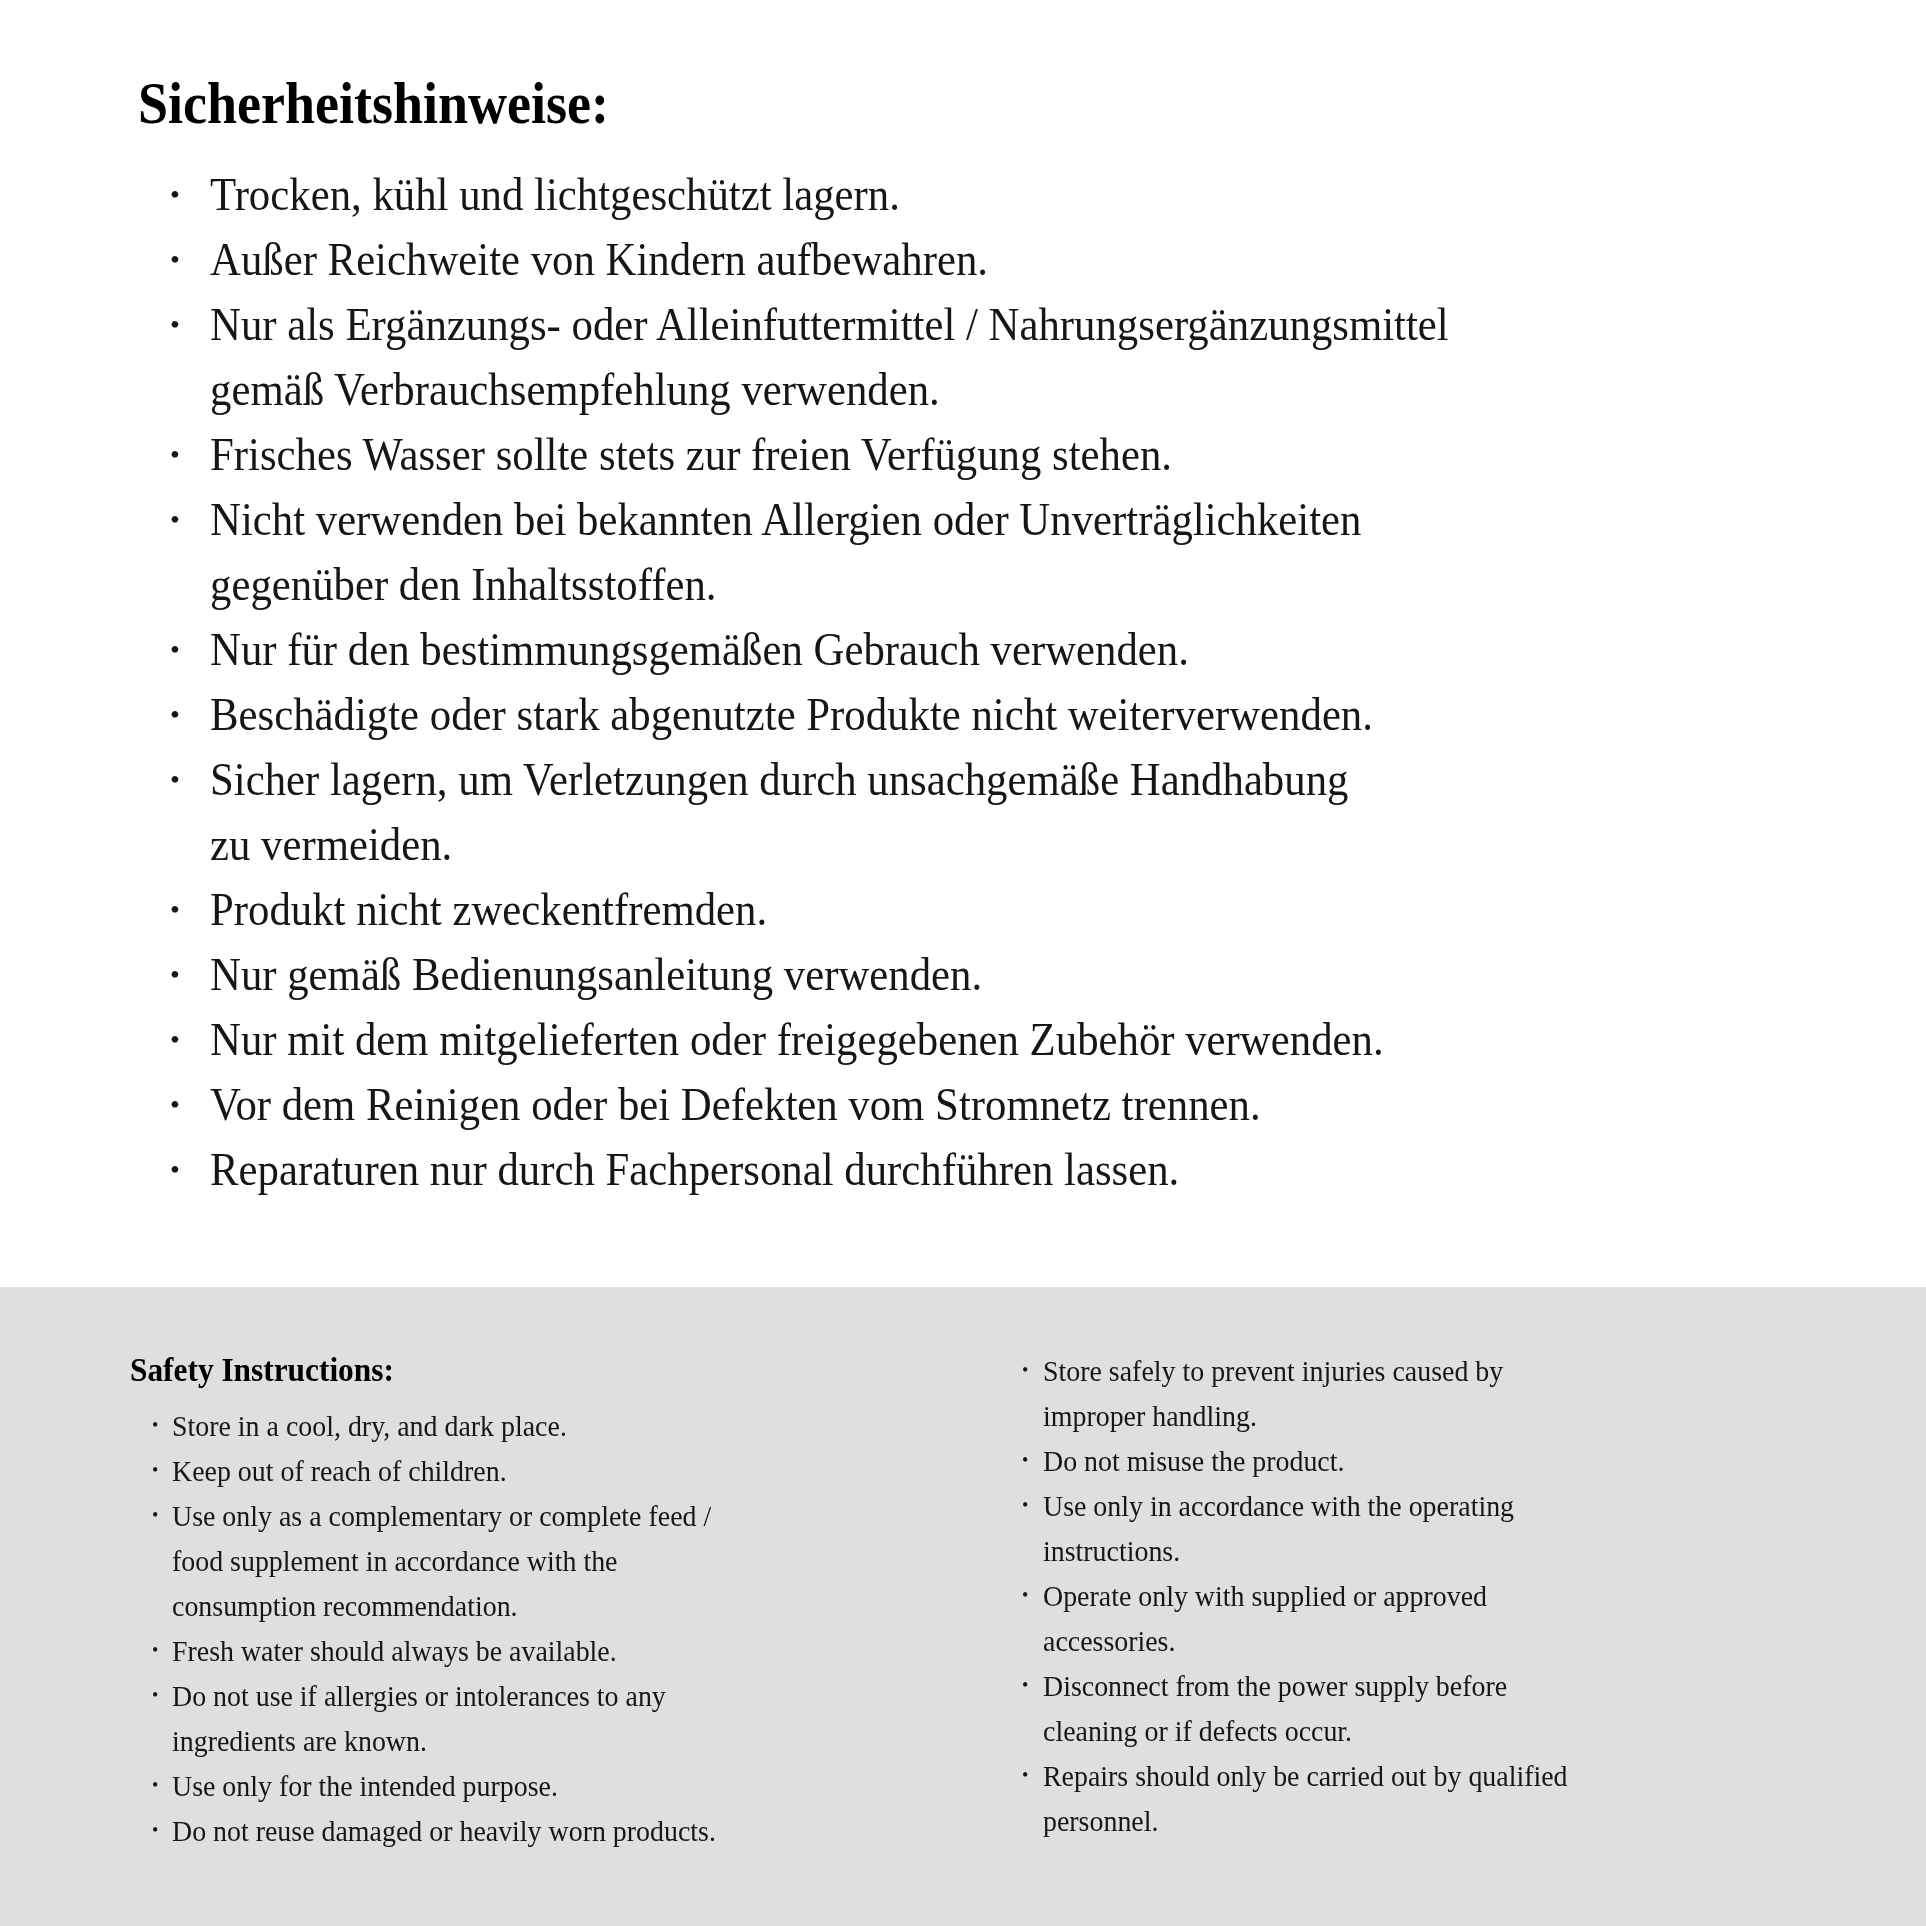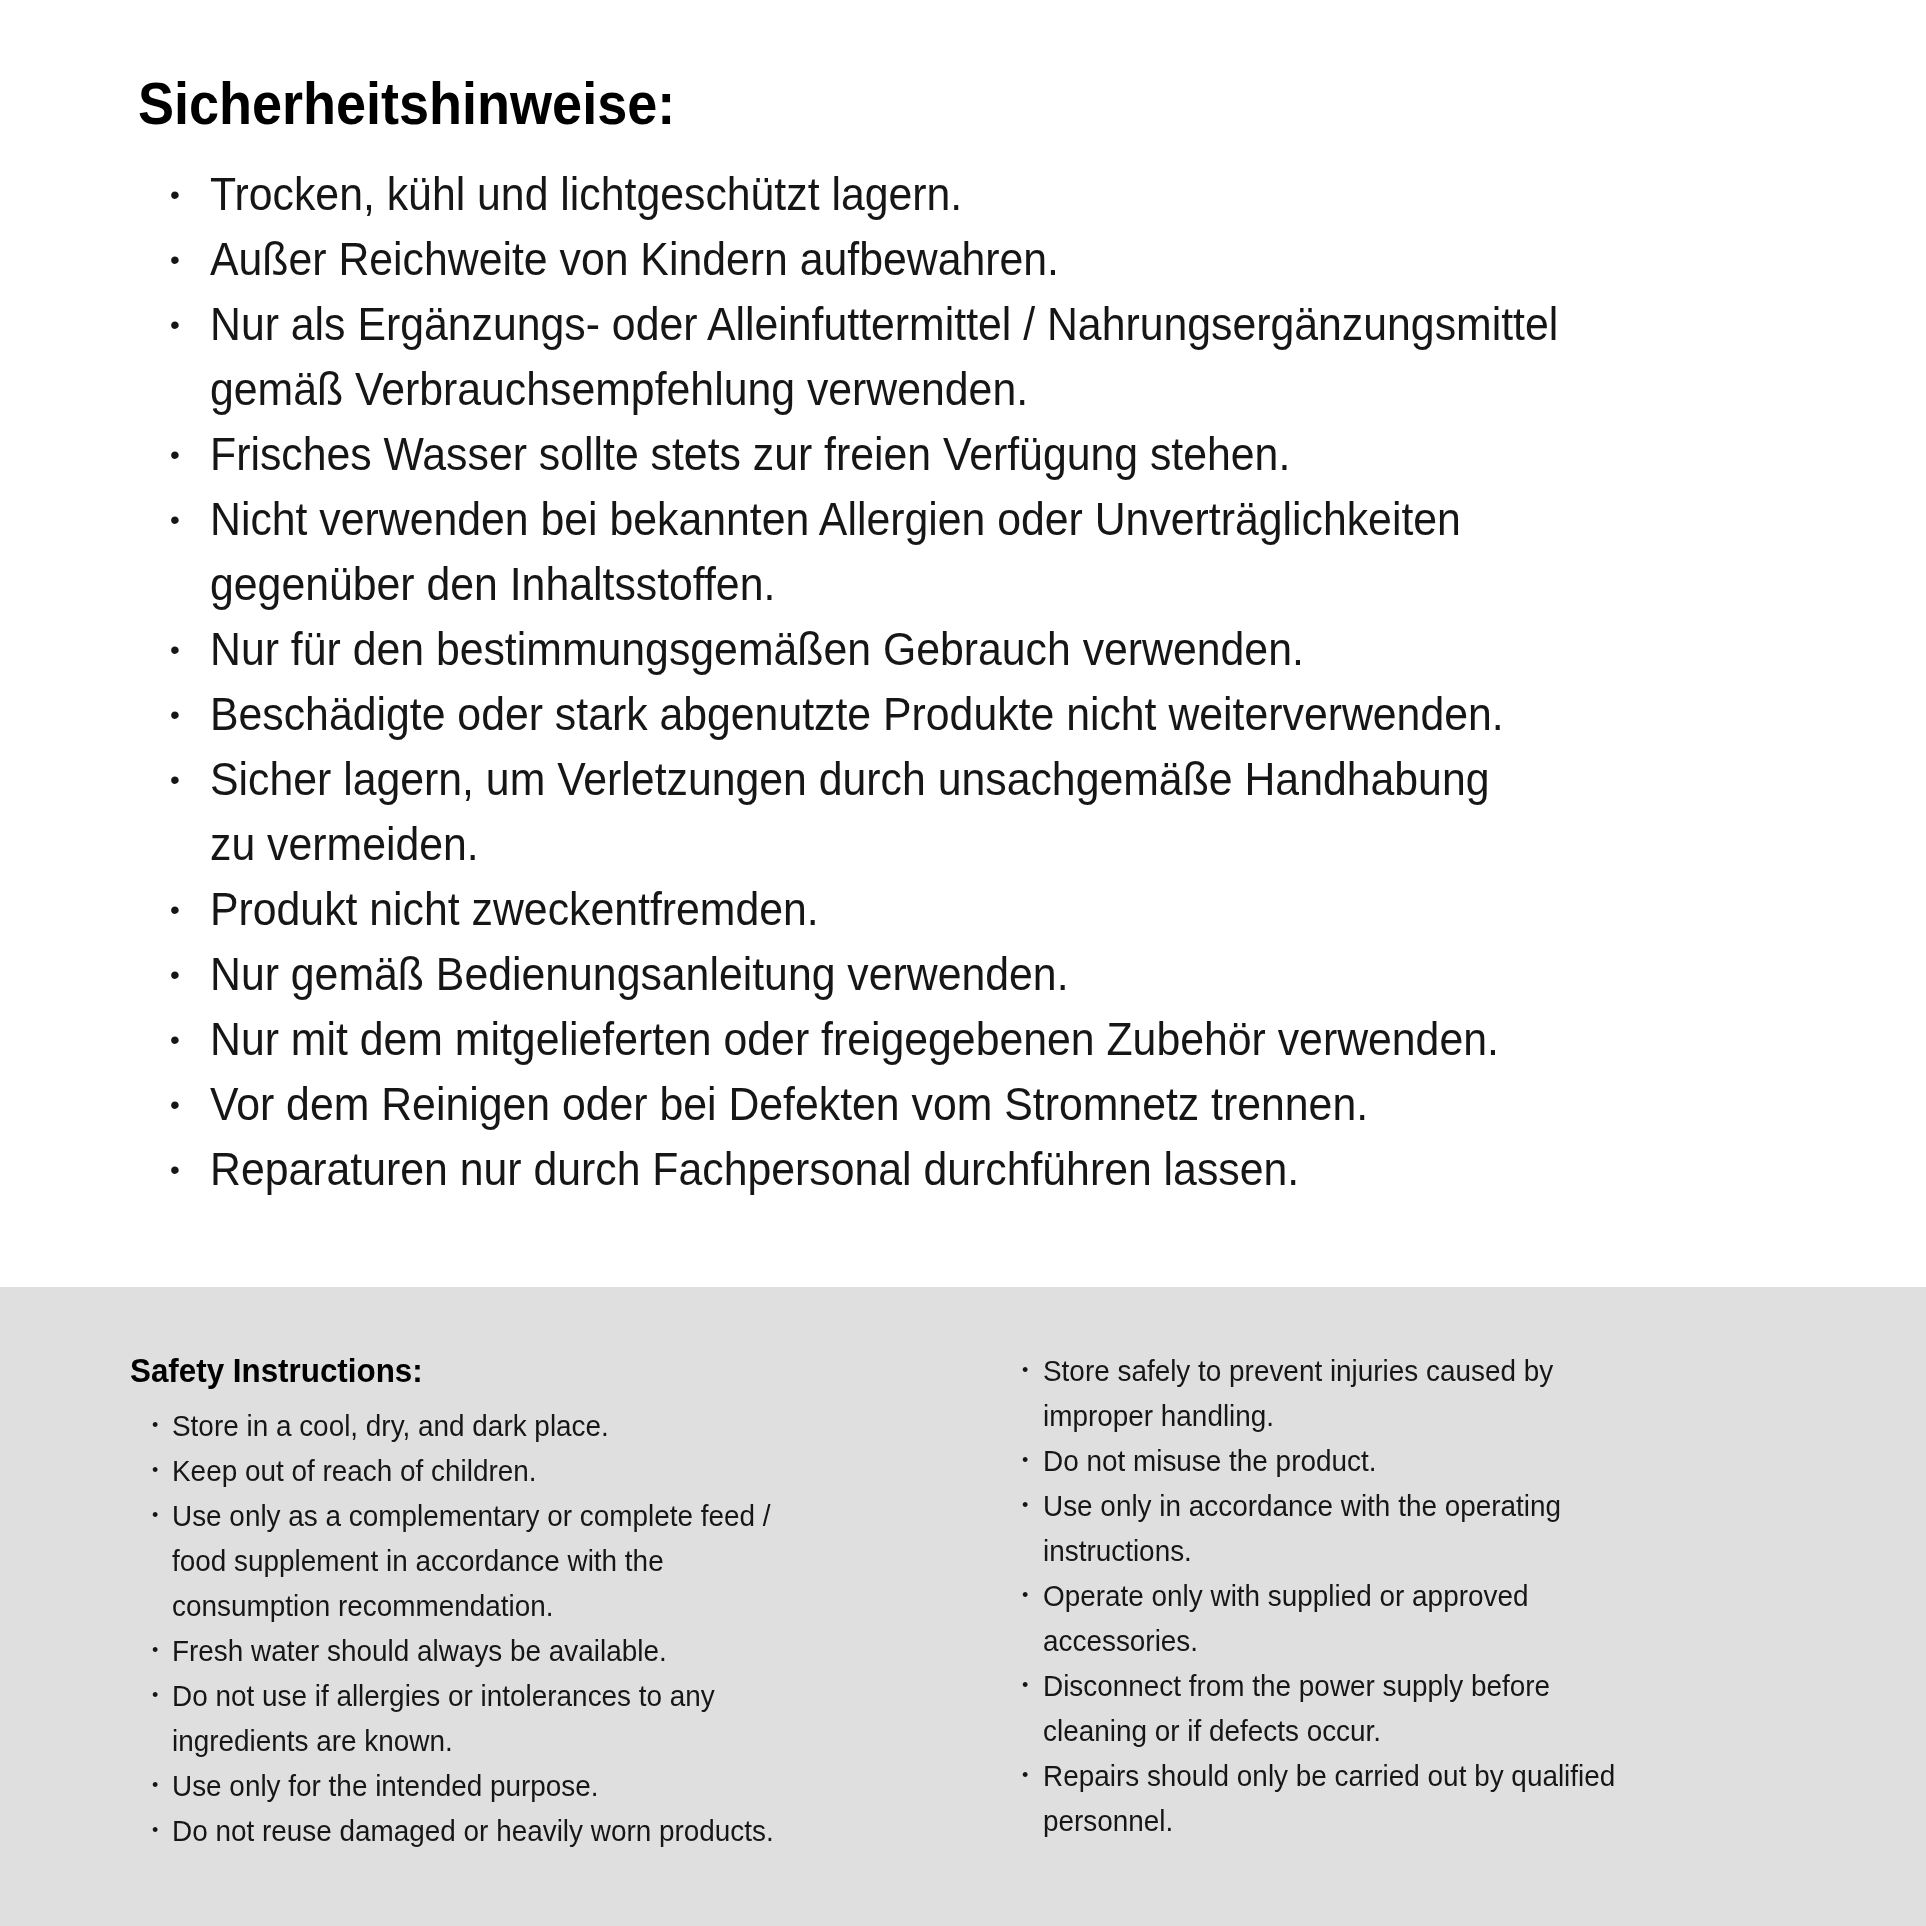--- a/index.html
+++ b/index.html
@@ -12,21 +12,21 @@
   html, body { margin: 0; }
   body {
     width: 1926px;
     height: 1926px;
     background: var(--page-bg);
     font-family: "Liberation Sans", "DejaVu Sans", sans-serif;
     color: var(--text);
     overflow: hidden;
     position: relative;
   }
-  .sheet { position: absolute; inset: 0; }
+  .sheet { position: absolute; inset: 0; font-family: Liberation Serif, serif; }
 
   
   .de-title {
     position: absolute;
     left: 138px;
     top: 72px;
     font-size: 60px;
     font-weight: 700;
     line-height: 1.05;
     color: var(--title);

